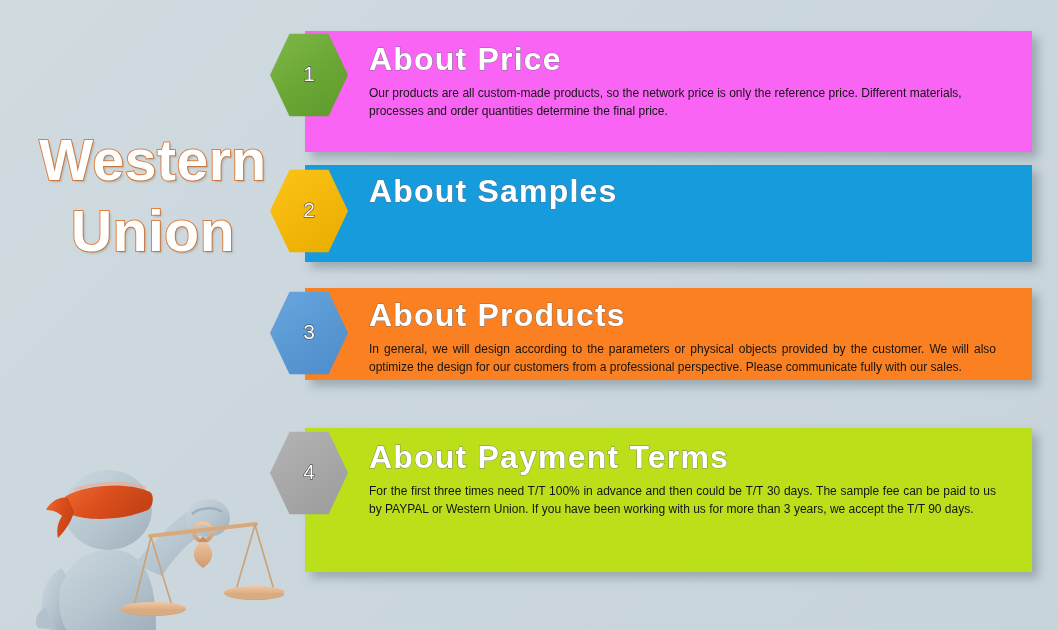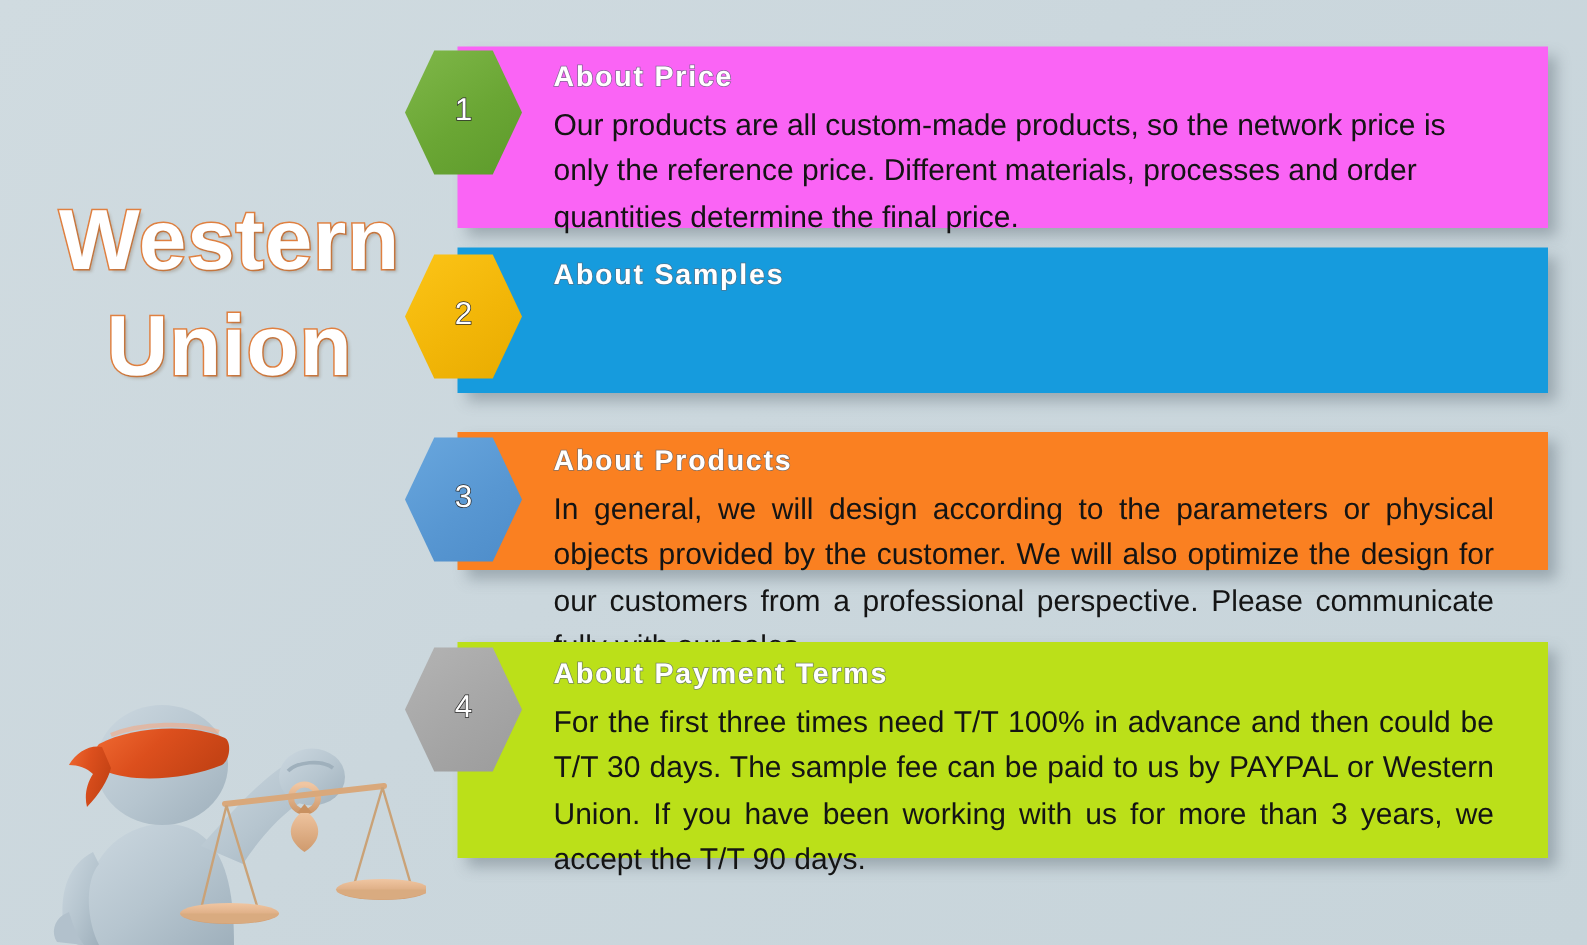--- a/index.html
+++ b/index.html
@@ -36,30 +36,30 @@
   }
 
   
   .panel {
     position:absolute;
     left:305px;
     width:727px;
     box-shadow:6px 6px 9px rgba(90,105,115,0.42);
   }
   .panel-head {
-    font-size:19px;
+    font-size:32px;
     font-weight:bold;
     color:#ffffff;
     letter-spacing:1.2px;
     -webkit-text-stroke:1px rgba(95,105,120,0.75);
     paint-order:stroke fill;
     padding:9px 0 6px 64px;
   }
   .panel-body {
-    font-size:20px;
+    font-size:12px;
     color:#141414;
     line-height:1.52;
     padding:0 36px 12px 64px;
     text-align:justify;
   }
   .panel-body.nojust { text-align:left; }
 
   #panel-1 { top:31px;  height:121px; background:#fa64f5; }
   #panel-2 { top:165px; height:97px; background:#169bdd; }
   #panel-3 { top:288px; height:92px; background:#fa8021; }

